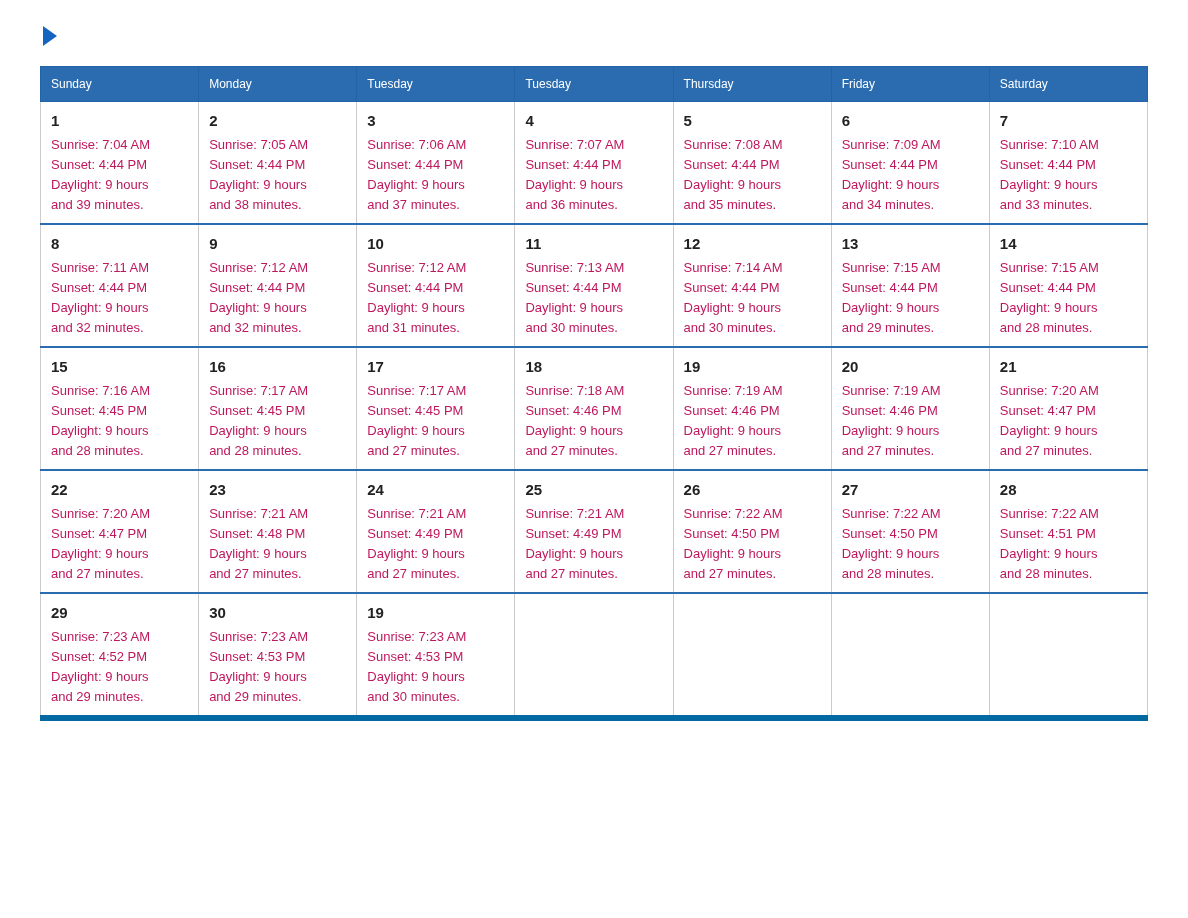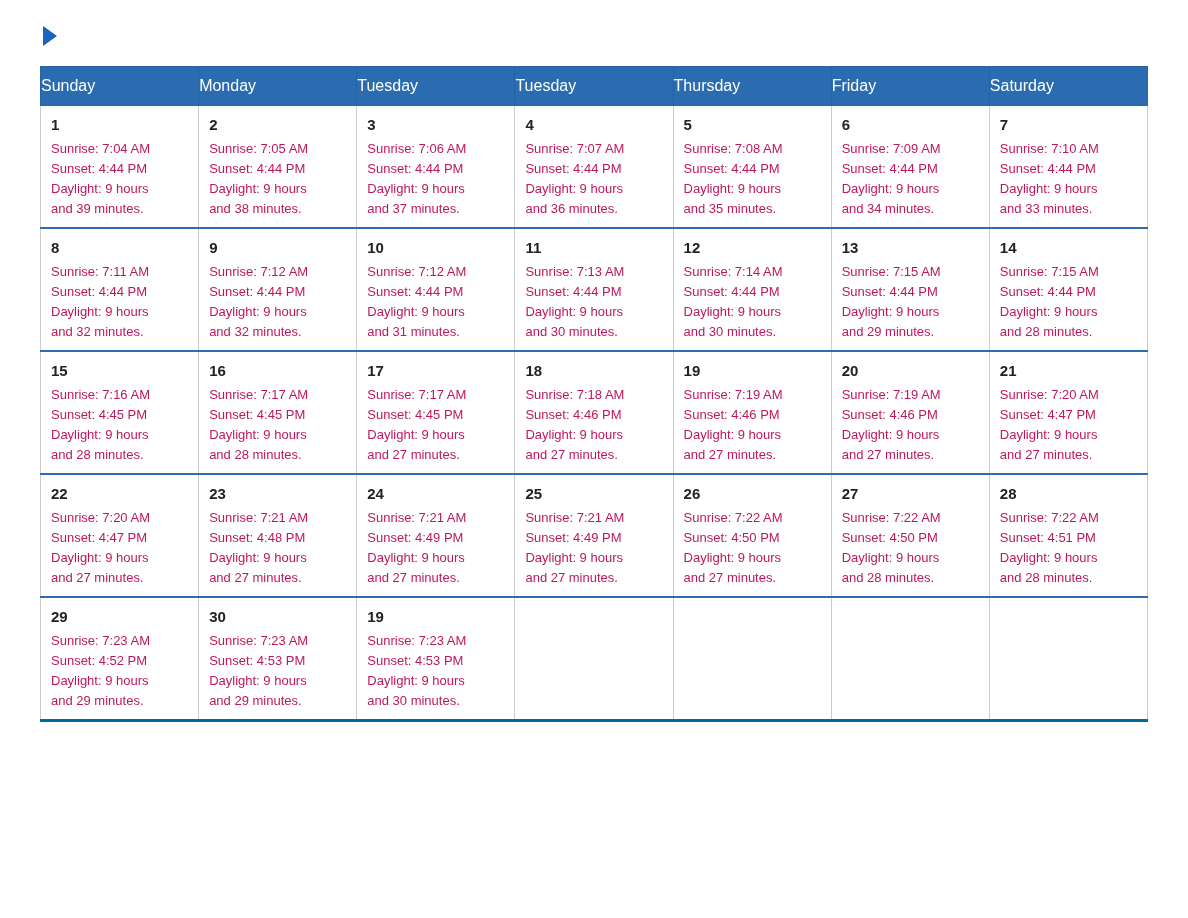--- a/index.html
+++ b/index.html
@@ -55,23 +55,23 @@
       margin-top: 4px;
     }
     .calendar-table {
       width: 100%;
       border-collapse: collapse;
       border: 1px solid #aaa;
     }
     .calendar-table th {
       background-color: #2B6CB0;
       color: white;
-      font-size: 16px;
+      font-size: 12px;
       font-weight: normal;
-      padding: 10px 0;
+      padding: 10px 10px;
       text-align: left;
       border: 1px solid #2563a8;
     }
     .calendar-table td {
       width: 14.28%;
       vertical-align: top;
       padding: 8px 10px;
       border: 1px solid #ccc;
       font-size: 13px;
       color: #333;
@@ -84,21 +84,21 @@
       display: block;
       margin-bottom: 2px;
       color: #222;
     }
     .day-info {
       font-size: 13px;
       color: #be185d;
       line-height: 1.55;
     }
     .calendar-table tr:last-child td {
-      border-bottom: 3px solid #0369a1;
+      border-bottom: 6px solid #0369a1;
     }
     .empty-cell {
       background: #fff;
     }
     .row-divider td {
       border-top: 2px solid #2B6CB0;
     }
   </style>
 </head>
 <body>

